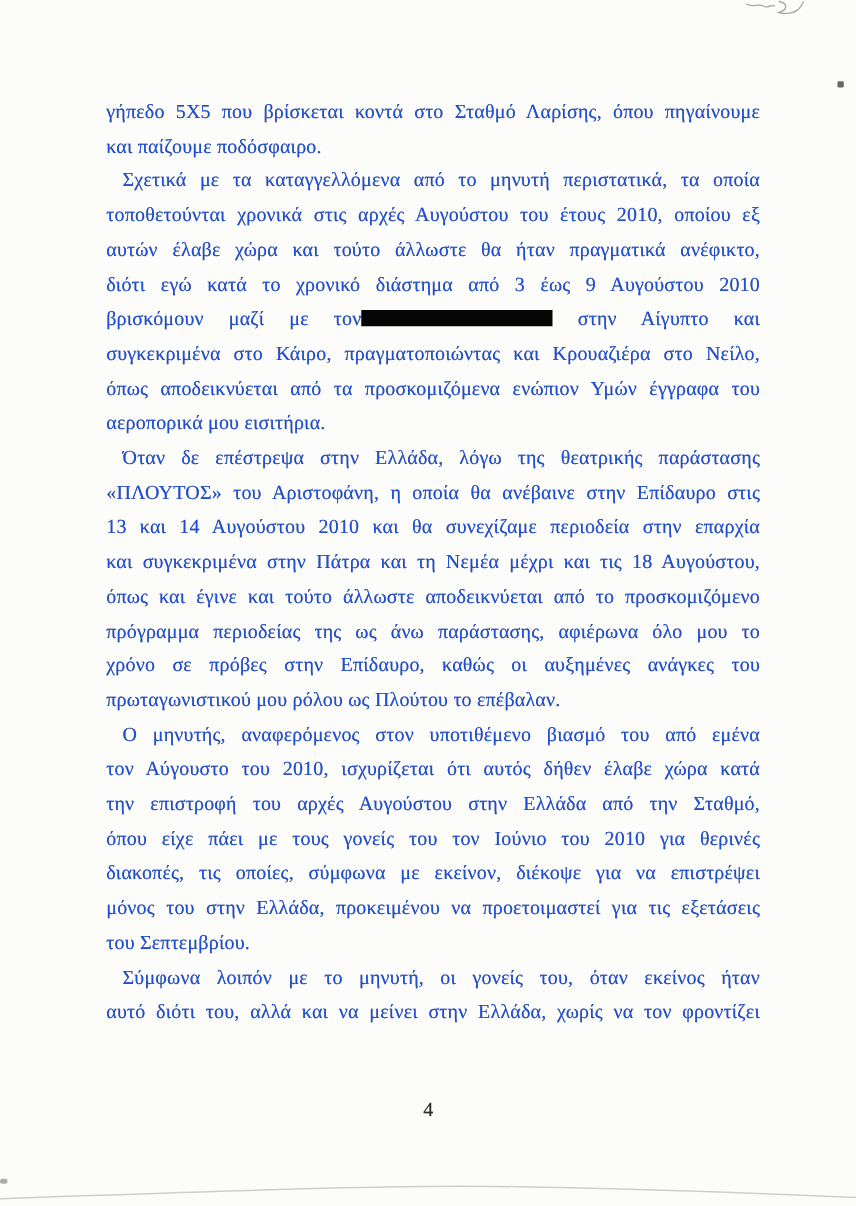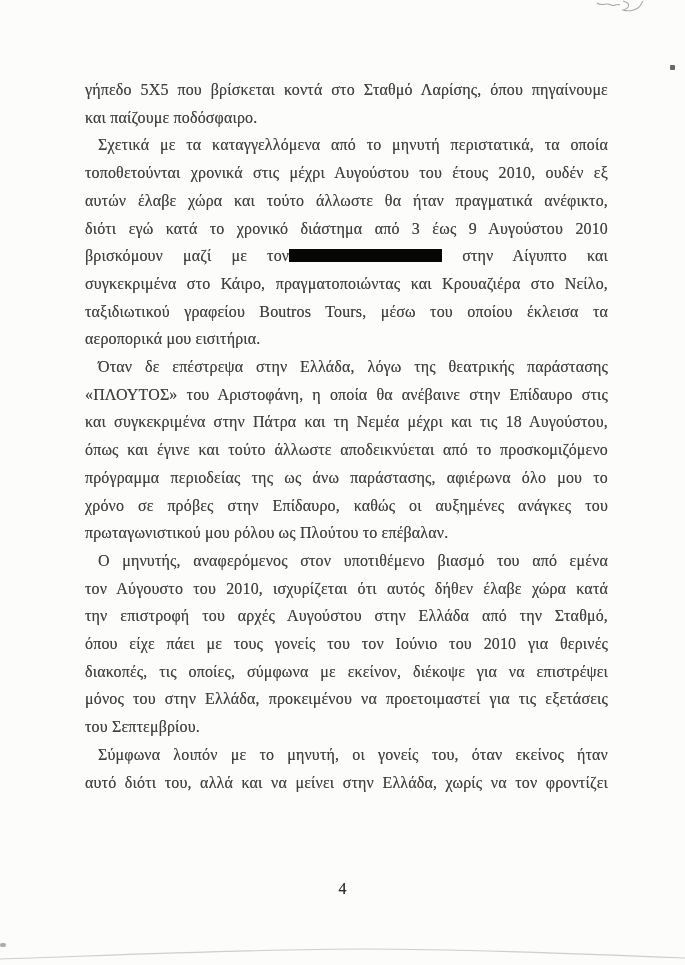--- a/index.html
+++ b/index.html
@@ -14,21 +14,21 @@
     margin: 0;
     background: #fcfcfa;
     overflow: hidden;
     font-family: "Liberation Serif", "DejaVu Serif", serif;
   }
   .text-block {
     position: absolute;
     left: 85px;
     top: 76px;
     width: 523px;
-    color: #404040;
+    color: #1d4ed8;
     font-size: 16px;
     line-height: 27.7px;
     letter-spacing: 0.15px;
     text-shadow: 0 0 0.5px rgba(46,44,42,0.55);
   }
   .line {
     text-align: justify;
     text-align-last: left;
     white-space: normal;
     min-height: 27.7px;
@@ -100,29 +100,30 @@
     <path d="M1 3 C6 7, 10 2, 15 5 C18 7, 21 3, 24 5" stroke="#8f8d89" stroke-width="1.1" opacity="0.75"></path>
     <path d="M27 1 C35 3, 34 8, 27 10 C33 12, 41 10, 44 6 L47 1" stroke="#8f8d89" stroke-width="1.1" opacity="0.75"></path>
   </svg>
 
   <div class="edge-speck"></div>
 
   <div class="text-block">
       <div class="line just">γήπεδο 5X5 που βρίσκεται κοντά στο Σταθμό Λαρίσης, όπου πηγαίνουμε</div>
       <div class="line">και παίζουμε ποδόσφαιρο.</div>
       <div class="line indent just">Σχετικά με τα καταγγελλόμενα από το μηνυτή περιστατικά, τα οποία</div>
-      <div class="line just">τοποθετούνται χρονικά στις μέχρι Αυγούστου του έτους 2010, ουδέν εξ</div>
+      <div class="line just">τοποθετούνται χρονικά στις αρχές Αυγούστου του έτους 2010, οποίου εξ</div>
       <div class="line just">αυτών έλαβε χώρα και τούτο άλλωστε θα ήταν πραγματικά ανέφικτο,</div>
       <div class="line just">διότι εγώ κατά το χρονικό διάστημα από 3 έως 9 Αυγούστου 2010</div>
       <div class="line just"><span>βρισκόμουν μαζί με τον</span><span class="redaction" title="blacked-out-name"></span> <span>στην Αίγυπτο και</span></div>
       <div class="line just">συγκεκριμένα στο Κάιρο, πραγματοποιώντας και Κρουαζιέρα στο Νείλο,</div>
-      <div class="line just">ταξιδιωτικού γραφείου Boutros Tours, μέσω του οποίου έκλεισα τα</div>
+      <div class="line just">όπως αποδεικνύεται από τα προσκομιζόμενα ενώπιον Υμών έγγραφα του</div>
       <div class="line">αεροπορικά μου εισιτήρια.</div>
       <div class="line indent just">Όταν δε επέστρεψα στην Ελλάδα, λόγω της θεατρικής παράστασης</div>
       <div class="line just">«ΠΛΟΥΤΟΣ» του Αριστοφάνη, η οποία θα ανέβαινε στην Επίδαυρο στις</div>
+      <div class="line just">13 και 14 Αυγούστου 2010 και θα συνεχίζαμε περιοδεία στην επαρχία</div>
       <div class="line just">και συγκεκριμένα στην Πάτρα και τη Νεμέα μέχρι και τις 18 Αυγούστου,</div>
       <div class="line just">όπως και έγινε και τούτο άλλωστε αποδεικνύεται από το προσκομιζόμενο</div>
       <div class="line just">πρόγραμμα περιοδείας της ως άνω παράστασης, αφιέρωνα όλο μου το</div>
       <div class="line just">χρόνο σε πρόβες στην Επίδαυρο, καθώς οι αυξημένες ανάγκες του</div>
       <div class="line">πρωταγωνιστικού μου ρόλου ως Πλούτου το επέβαλαν.</div>
       <div class="line indent just">Ο μηνυτής, αναφερόμενος στον υποτιθέμενο βιασμό του από εμένα</div>
       <div class="line just">τον Αύγουστο του 2010, ισχυρίζεται ότι αυτός δήθεν έλαβε χώρα κατά</div>
       <div class="line just">την επιστροφή του αρχές Αυγούστου στην Ελλάδα από την Σταθμό,</div>
       <div class="line just">όπου είχε πάει με τους γονείς του τον Ιούνιο του 2010 για θερινές</div>
       <div class="line just">διακοπές, τις οποίες, σύμφωνα με εκείνον, διέκοψε για να επιστρέψει</div>

